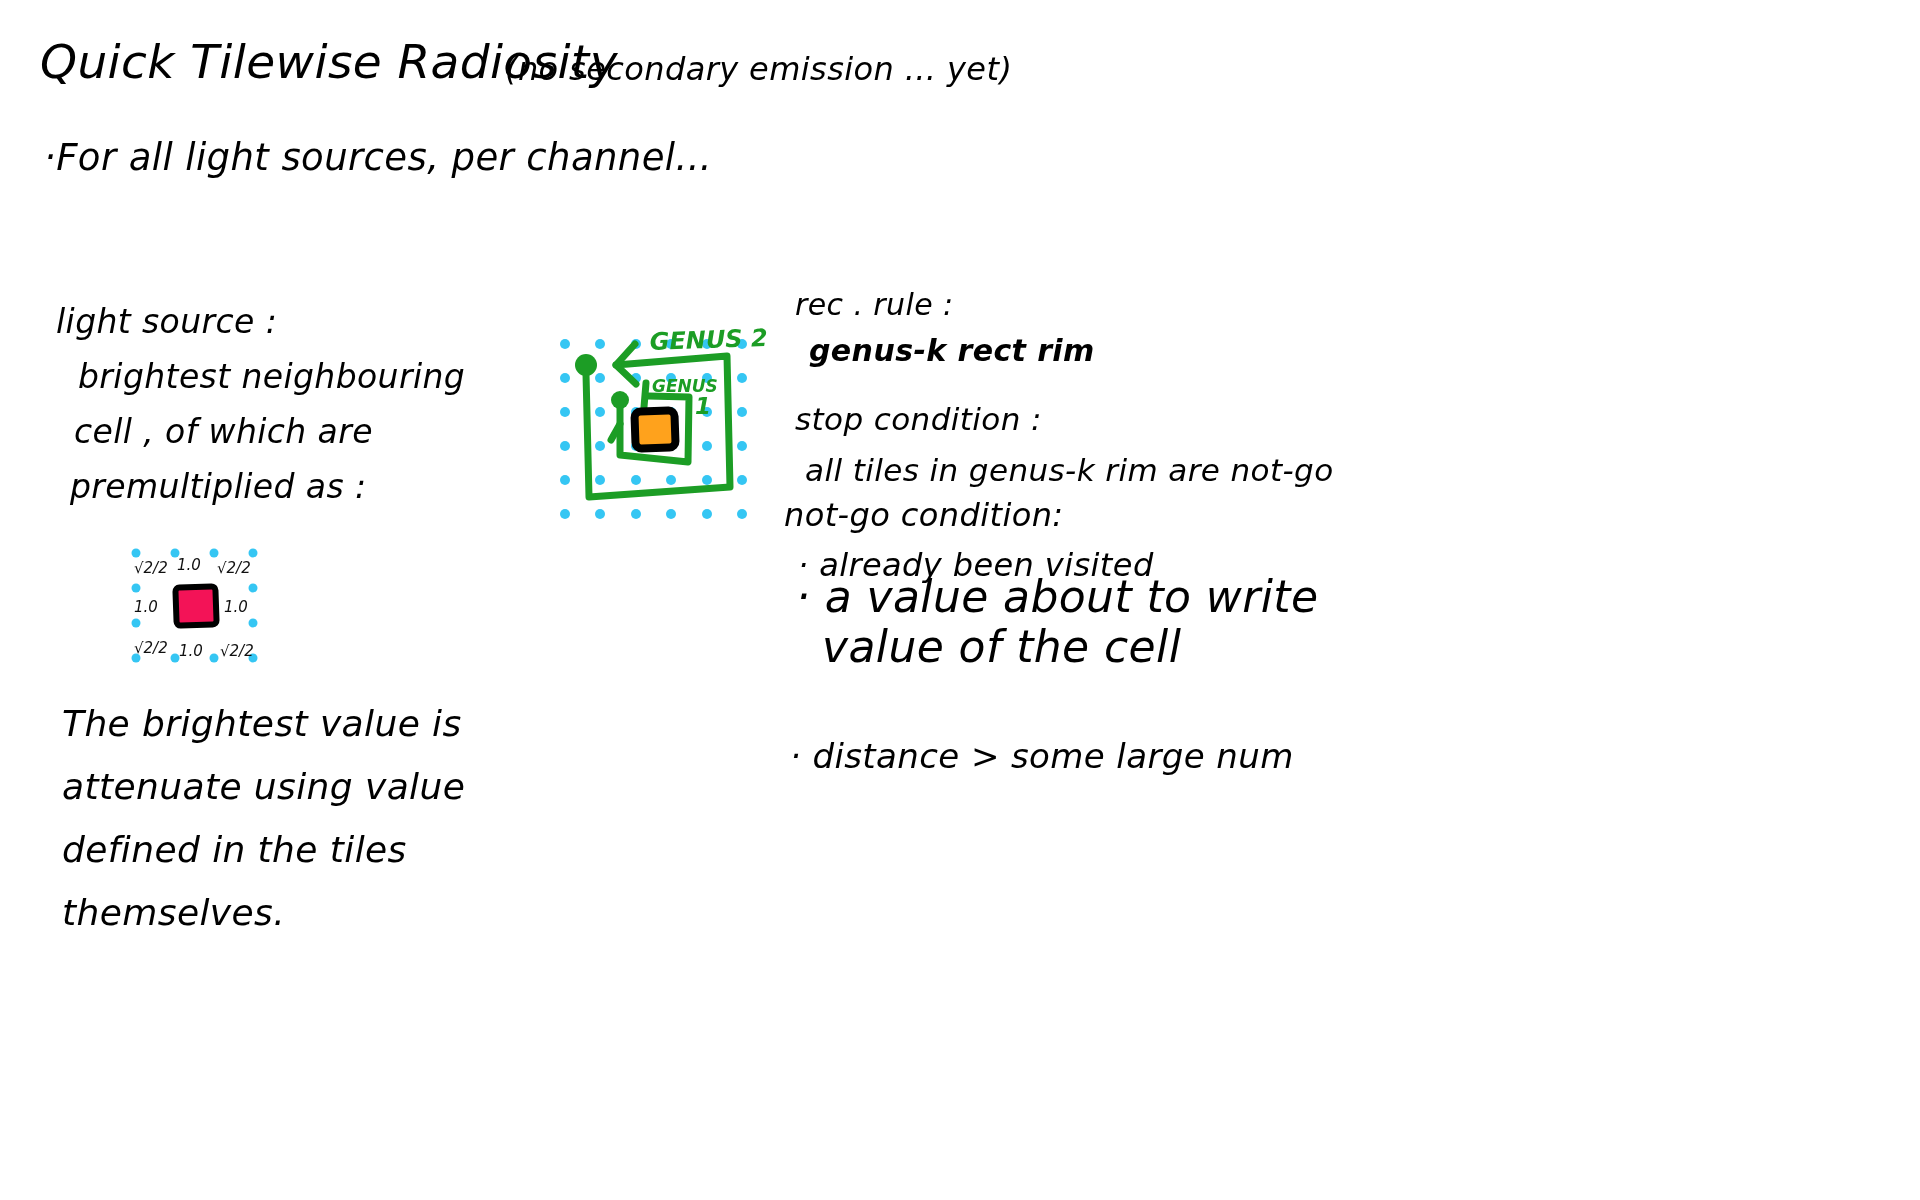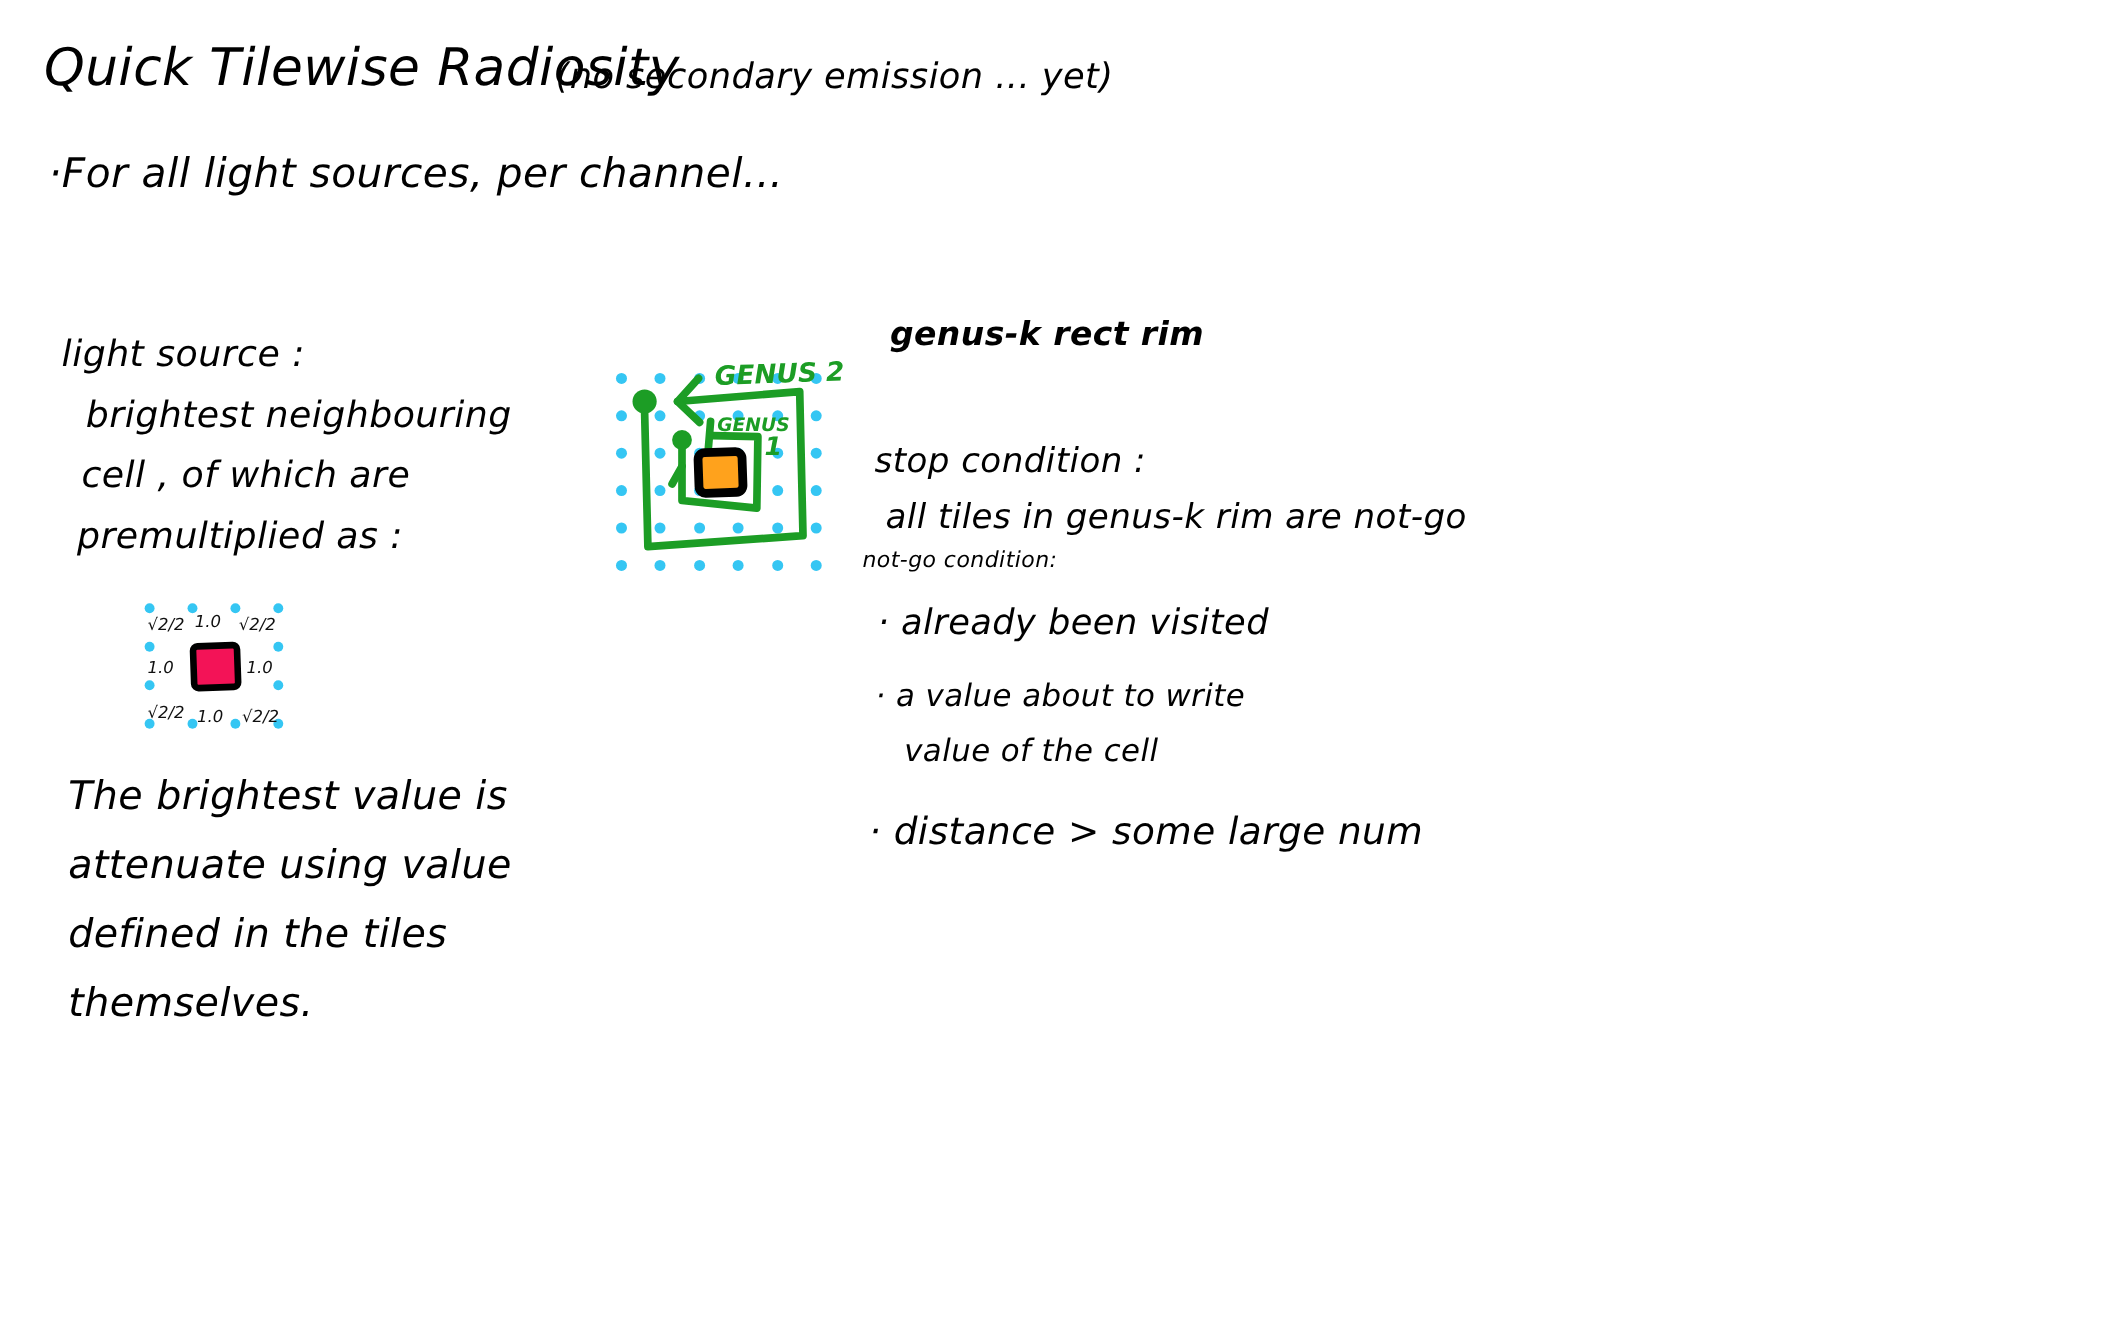--- a/index.html
+++ b/index.html
@@ -17,23 +17,23 @@
   #value-source .l2{margin-left:22px;}
   #value-source .l3{margin-left:18px;}
   #value-source .l4{margin-left:14px;}
 
   #attenuation{left:62px;top:692px;font-size:36px;line-height:63px;}
 
   #rec-rule{left:795px;top:282px;font-size:30px;line-height:46px;}
   #rec-rule .l2{margin-left:14px;font-weight:bold;}
   #stop-cond{left:795px;top:394px;font-size:31px;line-height:51px;}
   #stop-cond .l2{margin-left:10px;text-align:center;}
-  #notgo-head{left:784px;top:496px;font-size:20px;}
+  #notgo-head{left:784px;top:496px;font-size:32px;}
   #notgo-b1{left:798px;top:546px;font-size:32px;}
-  #notgo-b2{left:796px;top:608px;font-size:28px;line-height:50px;}
+  #notgo-b2{left:796px;top:572px;font-size:44px;line-height:50px;}
   #notgo-b2 .cont{margin-left:26px;}
   #notgo-b3{left:790px;top:736px;font-size:34px;}
 
   svg{display:block;}
   svg text{font-family:"DejaVu Sans",sans-serif;}
   .wg-val{font-size:15px;font-style:italic;fill:#101010;}
   .genus2-label{font-size:24px;font-weight:bold;font-style:italic;}
   .genus1-label{font-size:17px;font-weight:bold;font-style:italic;}
   .genus1-num{font-size:23px;font-weight:bold;font-style:italic;}
 </style>
@@ -147,20 +147,21 @@
   <rect x="635" y="411" width="40" height="37" rx="6" stroke-width="8" transform="rotate(-2 655 429)" stroke="#000000" fill="#ffa21c"></rect>
 
   <g fill="#1c9d25">
     <text class="genus2-label" x="650" y="350" transform="rotate(-2 650 350)">GENUS 2</text>
     <text class="genus1-label" x="652" y="392">GENUS</text>
     <text class="genus1-num" x="695" y="414">1</text>
   </g>
 </svg>
 
 <div id="rec-rule" class="abs hand">
+  <span class="line l1">rec . rule :</span>
   <span class="line l2">genus-k rect rim</span>
 </div>
 
 <div id="stop-cond" class="abs hand">
   <span class="line l1">stop condition :</span>
   <span class="line l2">all tiles in genus-k rim are not-go</span>
 </div>
 
 <div id="notgo-head" class="abs hand">not-go condition:</div>
 

